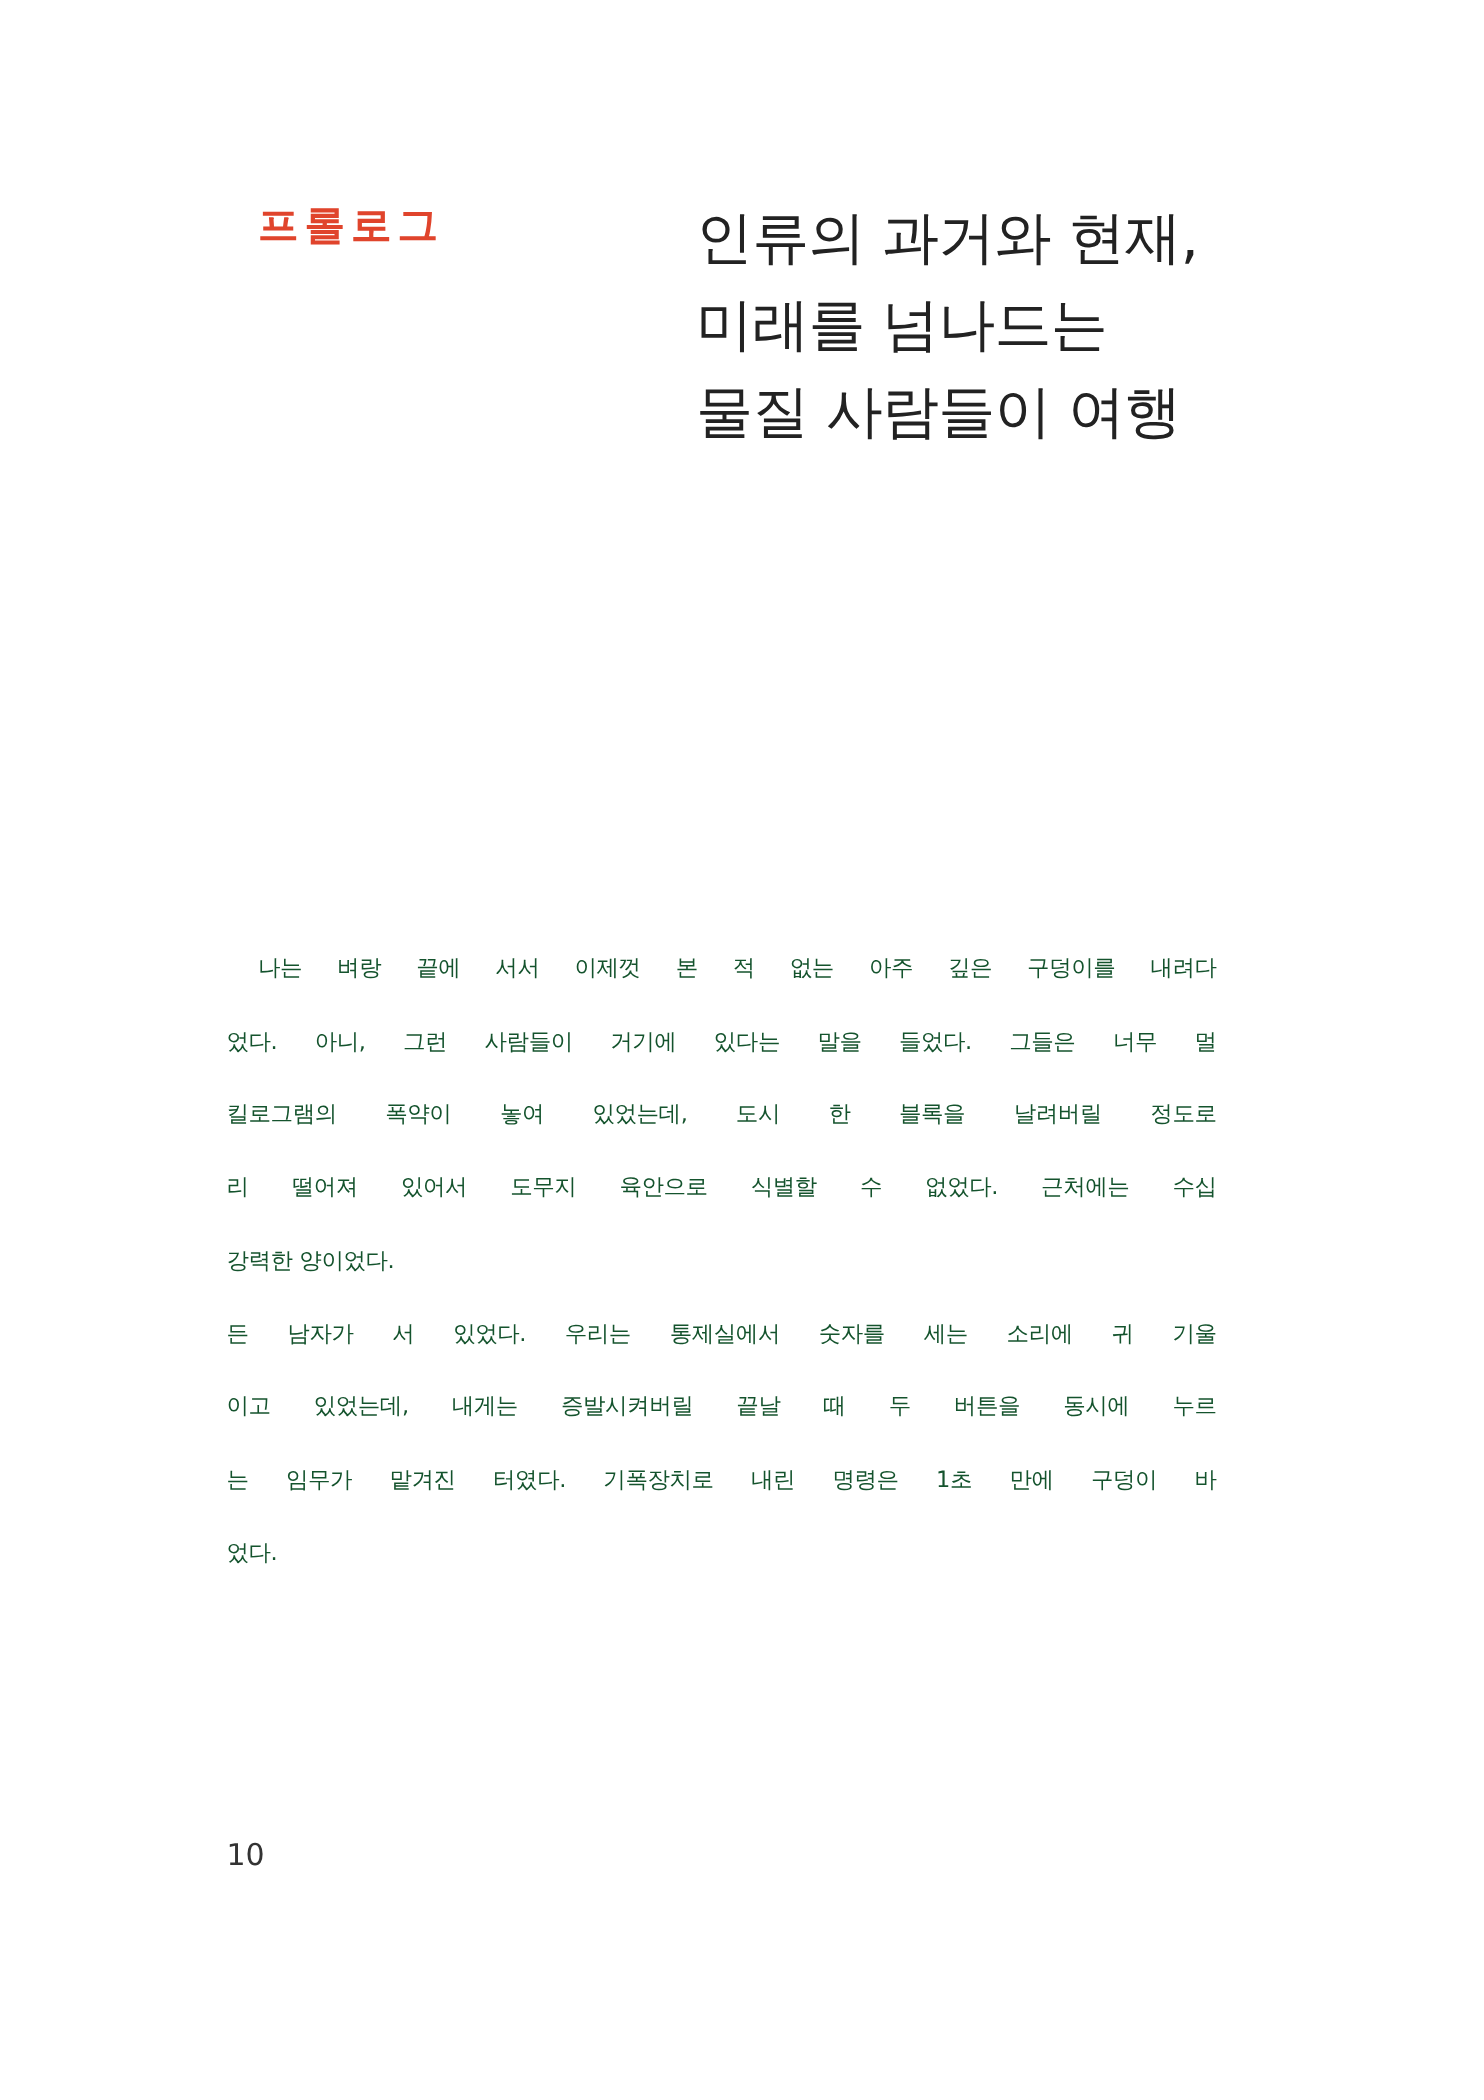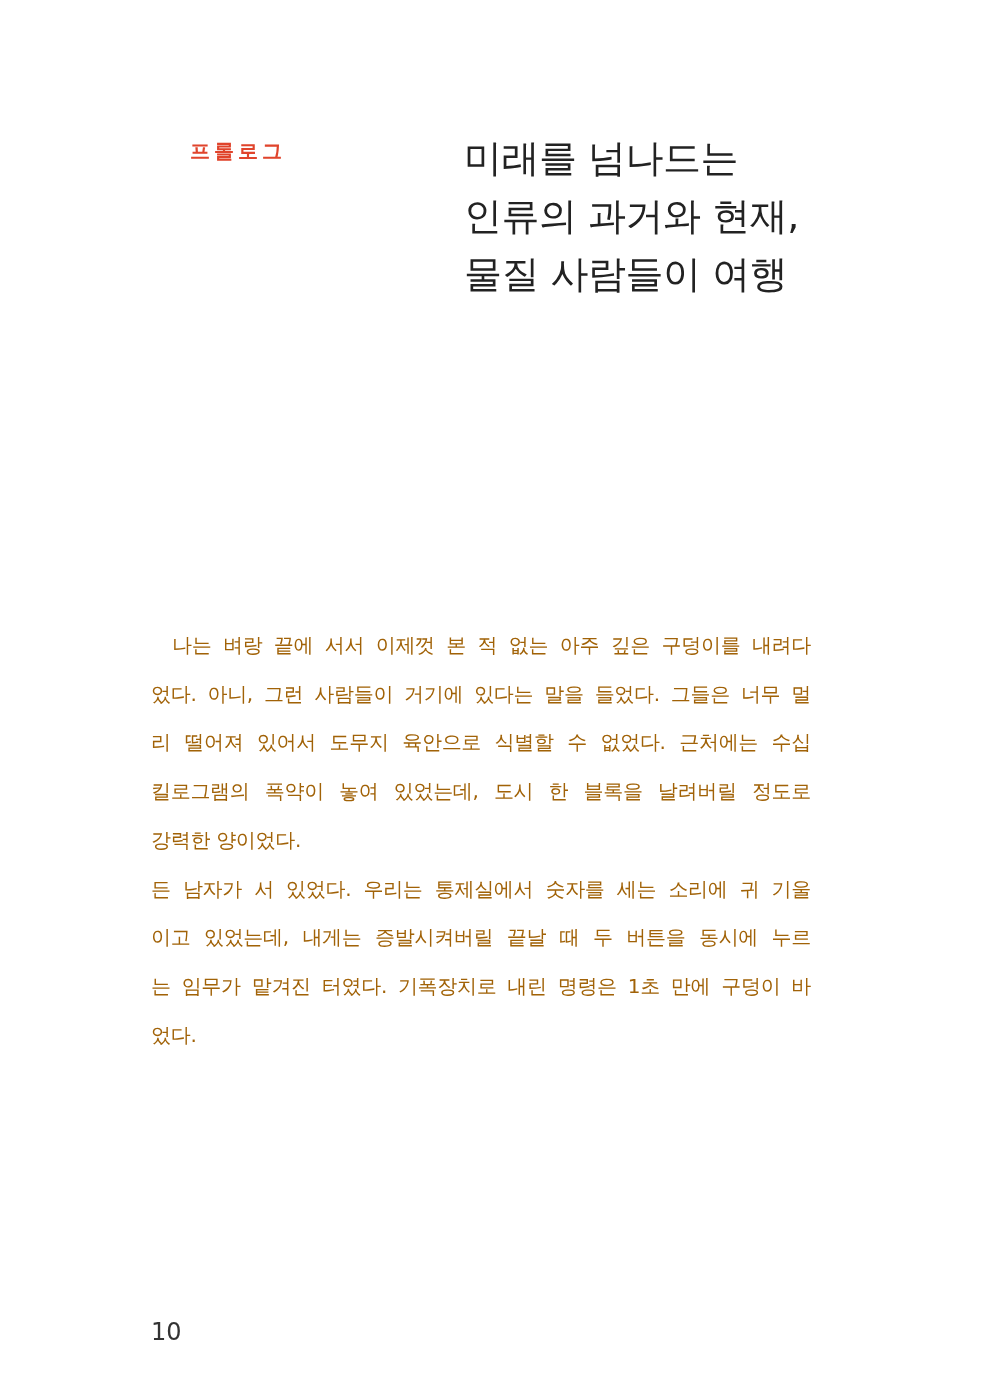--- a/index.html
+++ b/index.html
@@ -19,26 +19,25 @@
       position: absolute;
       left: 0; top: 0;
       width: 989px;
       height: 1400px;
       background: #ffffff;
     }
     .chapter-label {
       position: absolute;
       left: 172px;
       top: 138px;
-      font-size: 20px;
+      font-size: 27px;
       font-weight: bold;
       color: #e0442c;
       letter-spacing: 4px;
       line-height: 26px;
-      margin-left: 18px;
     }
     .chapter-title {
       position: absolute;
       left: 464px;
       top: 129px;
       width: 420px;
     }
     .chapter-title .line {
       display: block;
       font-size: 38px;
@@ -48,61 +47,61 @@
       white-space: nowrap;
     }
     .body-text {
       position: absolute;
       left: 151px;
       top: 621px;
       width: 660px;
     }
     .body-text .line {
       display: block;
-      font-size: 20px;
+      font-size: 15px;
       line-height: 48.7px;
-      color: #a16207;
+      color: #14532d;
       white-space: nowrap;
       text-align: justify;
       text-align-last: justify;
       letter-spacing: -0.3px;
     }
     .body-text .line.indent {
       padding-left: 21px;
     }
     .body-text .line.last {
       text-align-last: left;
     }
     .page-number {
       position: absolute;
       left: 151px;
-      top: 1320px;
-      font-size: 24px;
+      top: 1224px;
+      font-size: 20px;
       color: #333333;
       line-height: 24px;
     }
   </style>
 </head>
 <body>
 
 <div class="page">
 
   <div class="chapter-label">프롤로그</div>
 
   <div class="chapter-title">
+    <span class="line">인류의 과거와 현재,</span>
     <span class="line">미래를 넘나드는</span>
-    <span class="line">인류의 과거와 현재,</span>
     <span class="line">물질 사람들이 여행</span>
   </div>
 
   <div class="body-text">
     <span class="line indent">나는 벼랑 끝에 서서 이제껏 본 적 없는 아주 깊은 구덩이를 내려다</span>
     <span class="line">었다. 아니, 그런 사람들이 거기에 있다는 말을 들었다. 그들은 너무 멀</span>
+    <span class="line">킬로그램의 폭약이 놓여 있었는데, 도시 한 블록을 날려버릴 정도로</span>
     <span class="line">리 떨어져 있어서 도무지 육안으로 식별할 수 없었다. 근처에는 수십</span>
-    <span class="line">킬로그램의 폭약이 놓여 있었는데, 도시 한 블록을 날려버릴 정도로</span>
     <span class="line last">강력한 양이었다.</span>
     <span class="line">든 남자가 서 있었다. 우리는 통제실에서 숫자를 세는 소리에 귀 기울</span>
     <span class="line">이고 있었는데, 내게는 증발시켜버릴 끝날 때 두 버튼을 동시에 누르</span>
     <span class="line">는 임무가 맡겨진 터였다. 기폭장치로 내린 명령은 1초 만에 구덩이 바</span>
     <span class="line last">었다.</span>
   </div>
 
   <div class="page-number">10</div>
 
 </div>

